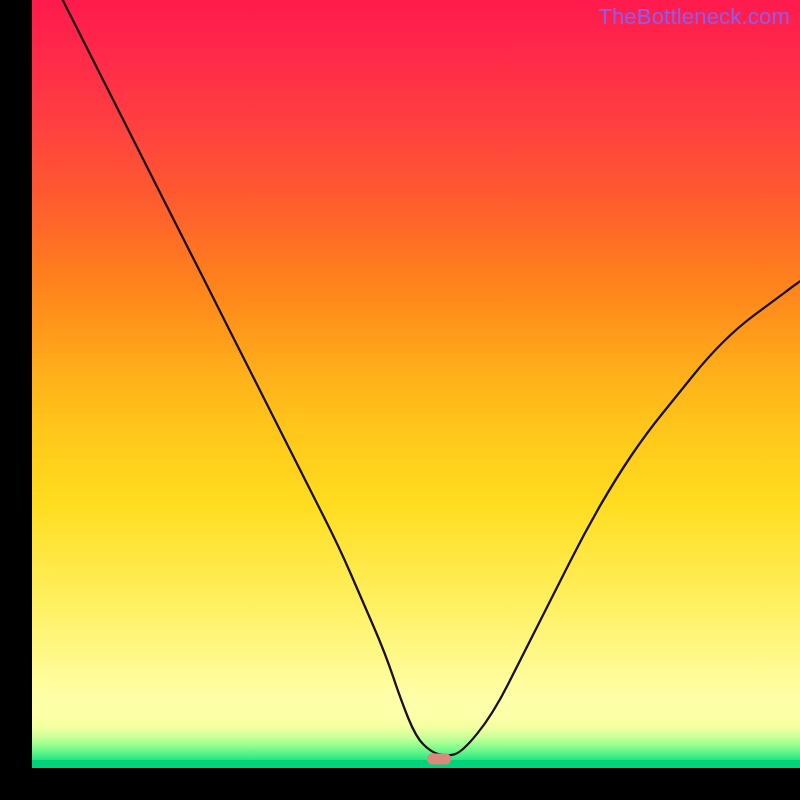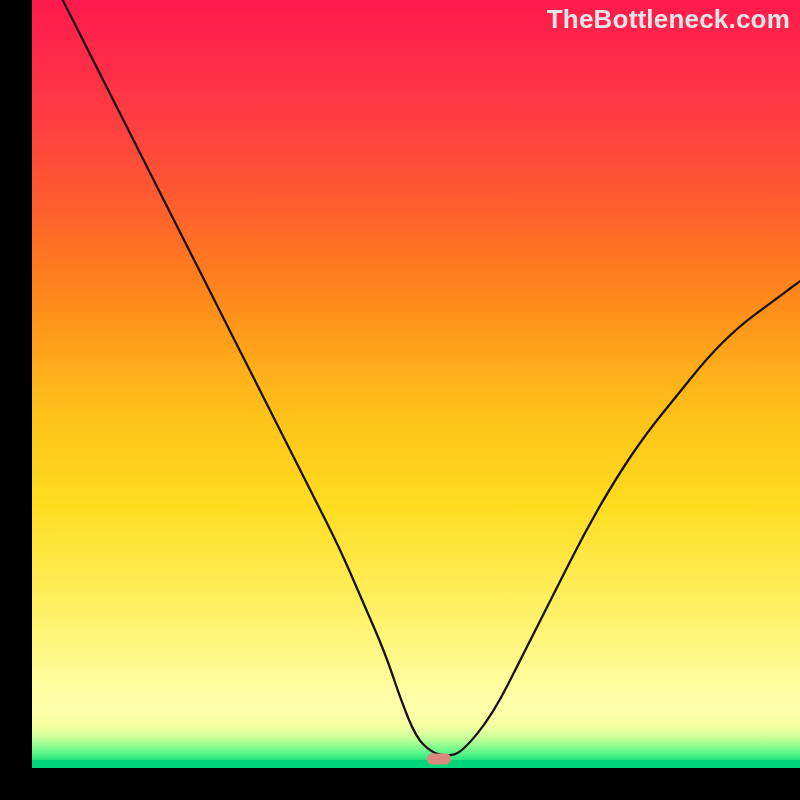--- a/index.html
+++ b/index.html
@@ -14,23 +14,23 @@
   .frame {
     position: relative;
     width: 800px;
     height: 800px;
     background: #000;
   }
   .watermark {
     position: absolute;
     top: 4px;
     right: 10px;
-    color: #e5e5e5;
-    font-size: 26px;
-    font-weight: 700;
+    color: #8b5cf6;
+    font-size: 22px;
+    font-weight: 400;
     letter-spacing: 0.2px;
     z-index: 20;
   }
   .plot-area {
     position: absolute;
     left: 32px;
     right: 0px;
     top: 0px;
     bottom: 32px;
     overflow: hidden;

